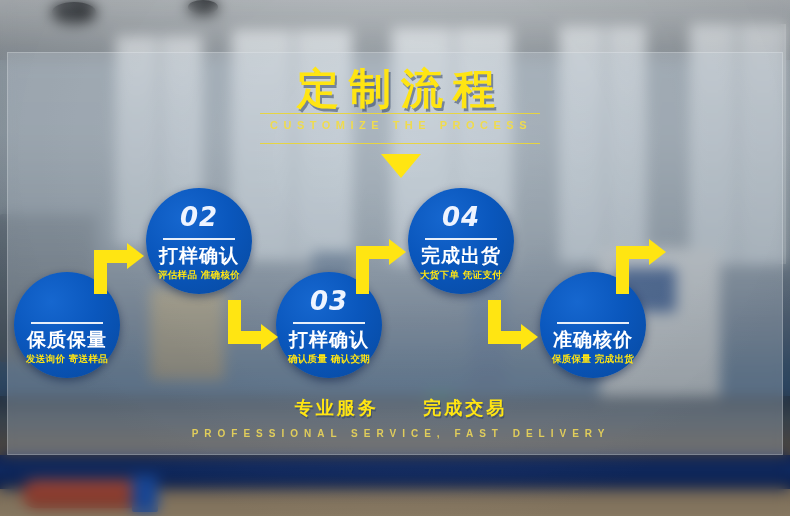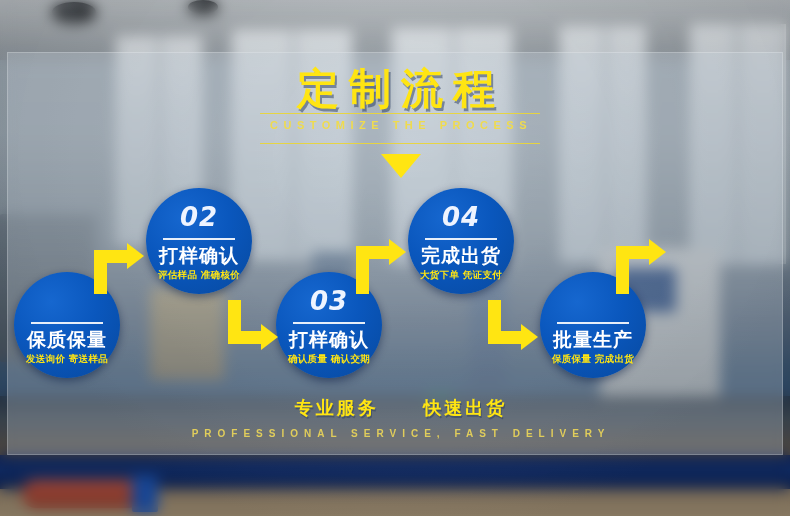--- a/index.html
+++ b/index.html
@@ -205,21 +205,21 @@
 
   <div class="step" style="left:408px;top:188px;">
     <div class="num">04</div>
     <div class="sep"></div>
     <div class="name">完成出货</div>
     <div class="desc">大货下单 凭证支付</div>
   </div>
 
   <div class="step" style="left:540px;top:272px;">
     <div class="sep"></div>
-    <div class="name">批量生产</div>
+    <div class="name">准确核价</div>
     <div class="desc">保质保量 完成出货</div>
   </div>
 
 
   <div class="arrow" style="left:94px;top:236px;width:54px;height:58px;">
     <div class="vstem" style="left:0;top:14px;height:44px;"></div>
     <div class="hstem" style="left:0;top:14px;width:34px;"></div>
     <div class="head" style="left:33px;top:7px;"></div>
   </div>
 
@@ -243,17 +243,17 @@
 
   <div class="arrow" style="left:616px;top:232px;width:54px;height:62px;">
     <div class="vstem" style="left:0;top:14px;height:48px;"></div>
     <div class="hstem" style="left:0;top:14px;width:34px;"></div>
     <div class="head" style="left:33px;top:7px;"></div>
   </div>
 
   <div class="footer-cn">
     <span>专业服务</span>
     <span class="gap"></span>
-    <span>快速出货</span>
+    <span>完成交易</span>
   </div>
   <div class="footer-en">PROFESSIONAL SERVICE, FAST DELIVERY</div>
 
 </div>
 
 </body></html>

